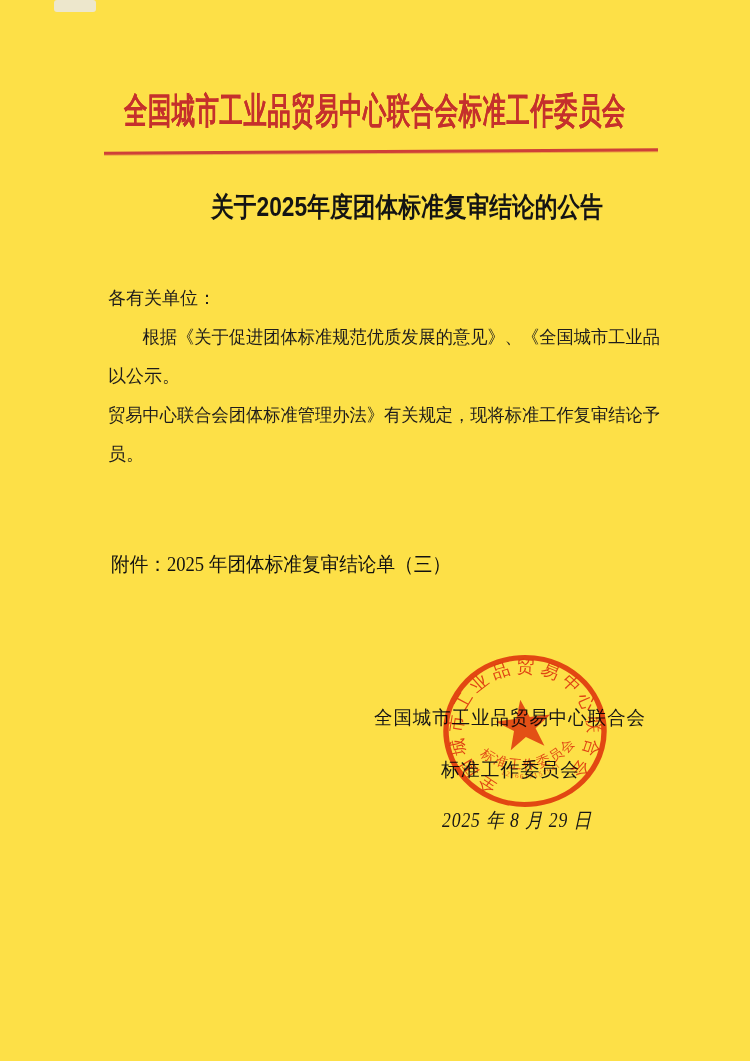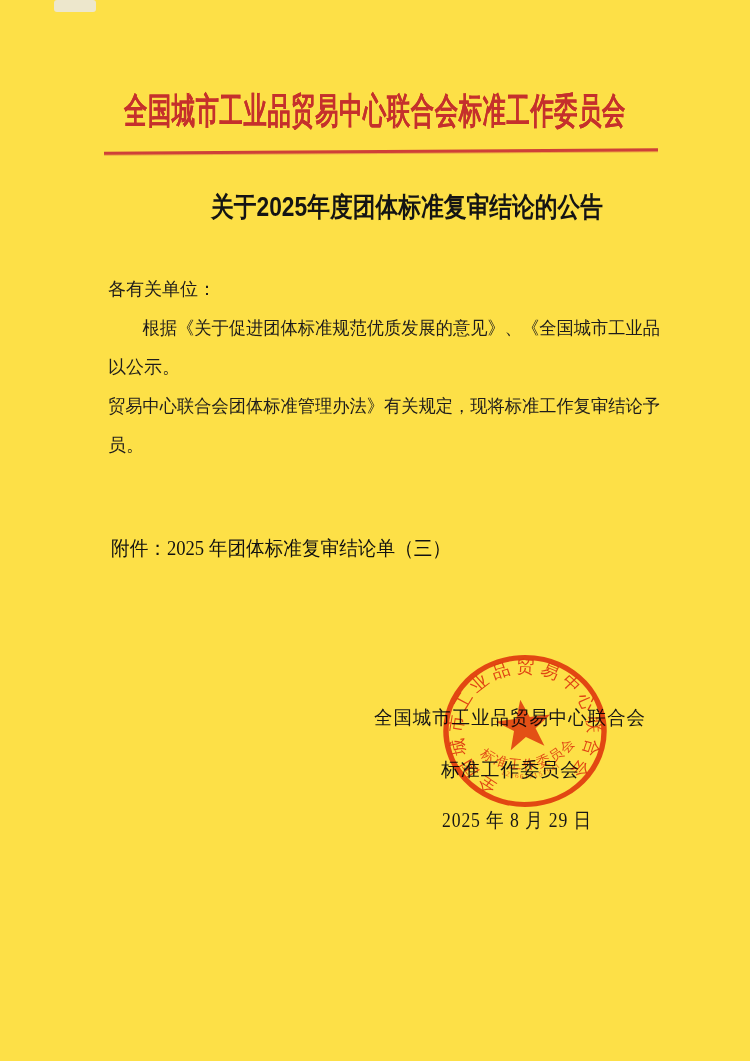--- a/index.html
+++ b/index.html
@@ -14,28 +14,28 @@
   .header-wrap{position:absolute;left:124px;top:92px;width:502px;height:38px;line-height:38px;}
   .header-text{
     font-family:"Liberation Serif","DejaVu Serif",serif;
     font-weight:700;font-size:36px;color:#c5302c;letter-spacing:1px;
     text-shadow:0 0 .5px #c5302c;
   }
   .red-rule{position:absolute;left:104px;top:150px;width:554px;height:3px;
     background:#ce4038;transform:rotate(-0.35deg);box-shadow:0 1px 0 rgba(206,64,56,.35);}
   .title-wrap{position:absolute;left:175px;top:191px;width:392px;height:32px;line-height:32px;margin-left:36px;}
   .title-text{font-weight:700;font-size:27px;color:#141414;}
-  .body-block{position:absolute;left:108px;top:270px;width:552px;font-size:18px;}
+  .body-block{position:absolute;left:108px;top:279px;width:552px;font-size:18px;}
   .body-line{height:39px;line-height:39px;overflow:visible;}
   .body-line .linetext{display:inline-block;white-space:nowrap;transform-origin:left center;}
-  .attach-wrap{position:absolute;left:111px;top:534px;width:340px;height:28px;line-height:28px;}
+  .attach-wrap{position:absolute;left:111px;top:550px;width:340px;height:28px;line-height:28px;}
   .attach-text{font-family:"Liberation Serif","DejaVu Serif",serif;font-size:20px;color:#111;}
   .sig1-wrap{position:absolute;left:374px;top:704px;width:272px;height:28px;line-height:28px;}
   .sig2-wrap{position:absolute;left:441px;top:756px;width:139px;height:28px;line-height:28px;}
-  .date-wrap{position:absolute;left:442px;top:806px;width:150px;height:28px;line-height:28px;}
+  .date-wrap{position:absolute;left:442px;top:806px;width:150px;height:28px;line-height:28px;font-style:italic;}
   .sig-text,.date-text{font-family:"Liberation Serif","DejaVu Serif",serif;
     font-size:19px;color:#161616;letter-spacing:1px;}
   .date-text{font-size:20px;}
   .seal-svg{position:absolute;left:439px;top:651px;width:172px;height:172px;
     transform:scaleY(.93);transform-origin:top left;
     mix-blend-mode:multiply;opacity:.9;}
   .seal-svg text{font-family:"Liberation Serif","DejaVu Serif",serif;}
 </style>
 </head>
 <body>

